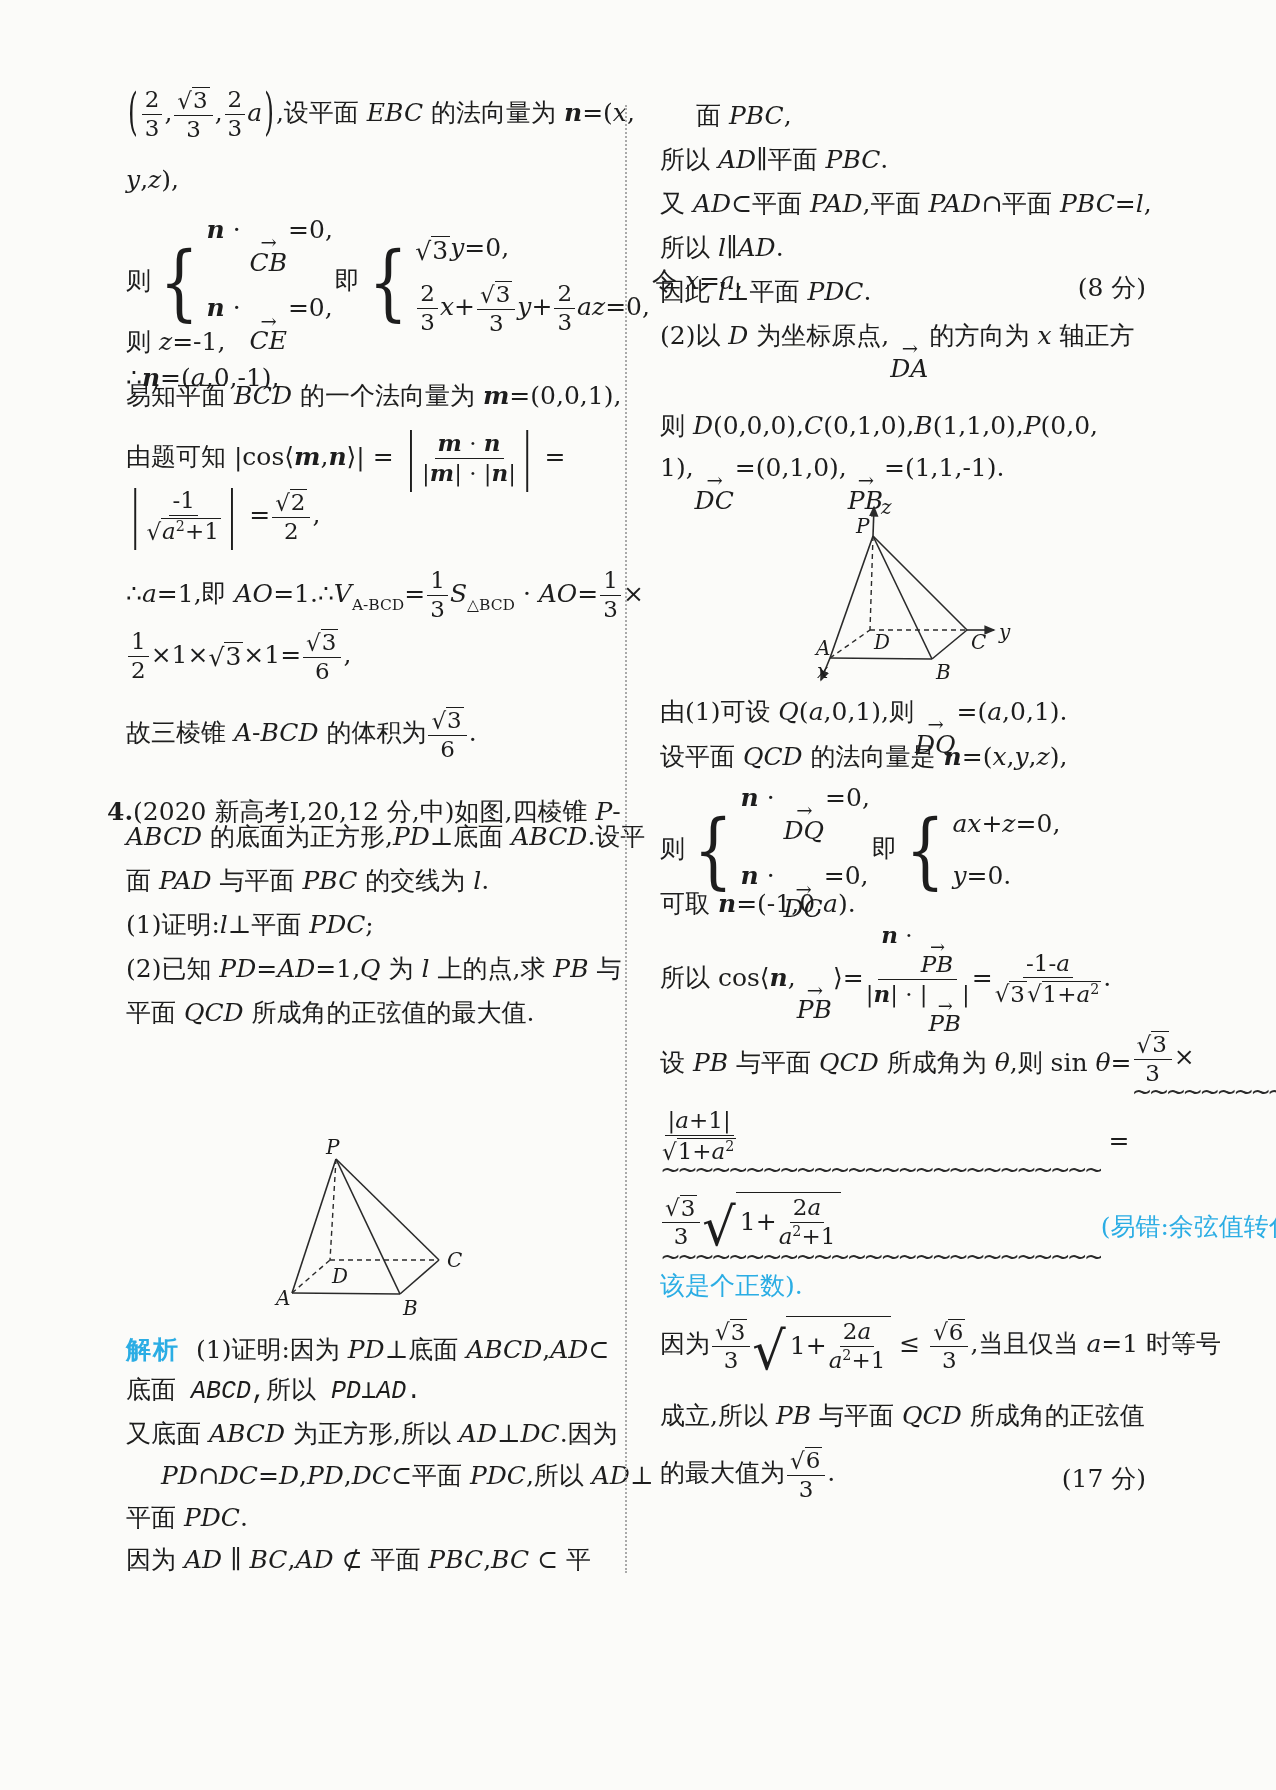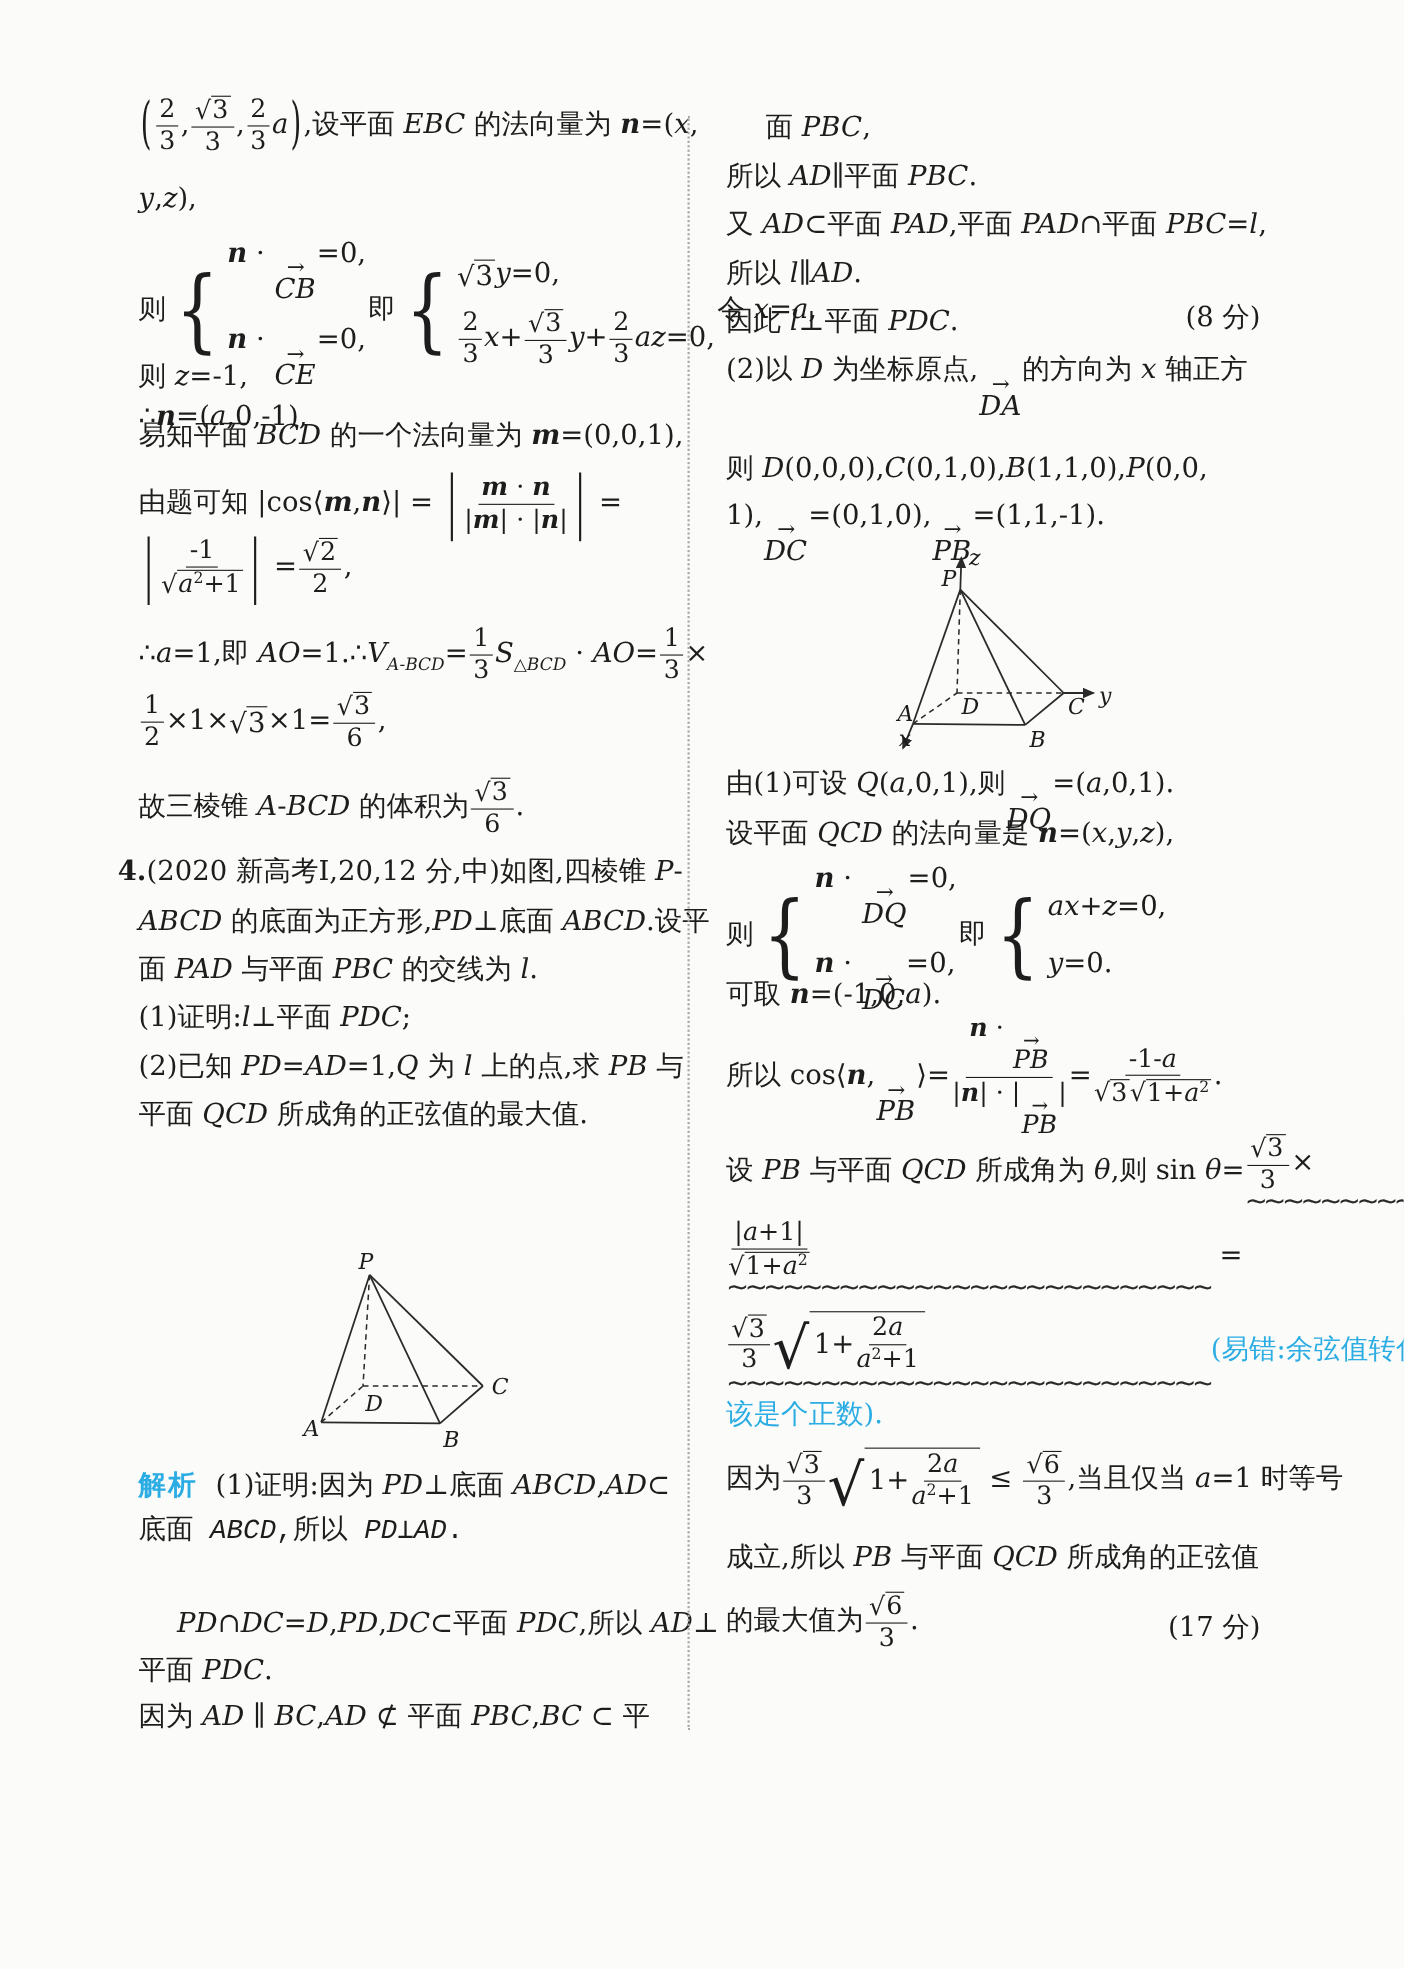--- a/index.html
+++ b/index.html
@@ -36,21 +36,21 @@
   .vec{display:inline-flex; flex-direction:column; align-items:center;
        vertical-align:-0.45em; line-height:1; text-indent:0;}
   .vec .var{font-size:0.78em; line-height:0.55; letter-spacing:-1px;}
   .vec .vlb{font-style:italic; line-height:1.1; padding:0 1px;}
   .cases{display:inline-flex; align-items:center; vertical-align:middle; margin:0 2px; text-indent:0;}
   .cases .brace{font-size:3.3em; font-weight:100; line-height:0.9;
     display:inline-block; transform:scaleX(0.75); margin-right:1px;}
   .cases .crows{display:inline-flex; flex-direction:column; row-gap:12px; text-align:left;}
   .tbar{display:inline-block; transform:scaleY(2.5); font-weight:100; margin:0 5px;}
   .bpar{display:inline-block; transform:scaleY(2.05); font-weight:100; margin:0 2px;}
-  .sb{font-size:0.62em; vertical-align:-0.5em; font-style:italic;}
+  .sb{font-size:0.62em; vertical-align:-0.5em; }
   .sp{font-size:0.62em; vertical-align:0.55em;}
   .wavy{display:inline-block; vertical-align:middle; text-indent:0;}
   .wavy::after{content:"~~~~~~~~~~~~~~~~~~~~~~~~~~";display:block; height:13px;
     overflow:hidden; white-space:nowrap; line-height:9px; font-size:25px;
     letter-spacing:-4px; color:#2a2a2a; font-family:"DejaVu Sans","Liberation Sans",sans-serif;}
   .blue{color:var(--accent);}
   .jiexi{color:var(--accent); font-weight:bold; letter-spacing:2px; margin-right:16px;
     font-family:"DejaVu Sans","Liberation Sans",sans-serif;}
   
   svg.fig{position:absolute;}
@@ -154,28 +154,29 @@
             </span></span>
           <span class="de">6</span>
         </span>,</div>
       <div class="line" style="top: 706px;">故三棱锥 <span class="it">A</span>-<span class="it">BCD</span> 的体积为<span class="fr">
           <span class="nu"><span class="rad">
               <span class="rsign">√</span>
               <span class="rbox">3</span>
             </span></span>
           <span class="de">6</span>
         </span>.</div>
-      <div class="line outdent" style="top: 772px;"><span class="bold">4.</span>(2020 新高考Ⅰ,20,12 分,中)如图,四棱锥 <span class="it">P</span>-</div>
+      <div class="line outdent" style="top: 792px;"><span class="bold">4.</span>(2020 新高考Ⅰ,20,12 分,中)如图,四棱锥 <span class="it">P</span>-</div>
       <div class="line" style="top: 817px;"><span class="it">ABCD</span> 的底面为正方形,<span class="it">PD</span>⊥底面 <span class="it">ABCD</span>.设平</div>
       <div class="line" style="top: 861px;">面 <span class="it">PAD</span> 与平面 <span class="it">PBC</span> 的交线为 <span class="it">l</span>.</div>
       <div class="line" style="top: 905px;">(1)证明:<span class="it">l</span>⊥平面 <span class="it">PDC</span>;</div>
       <div class="line" style="top: 949px;">(2)已知 <span class="it">PD</span>=<span class="it">AD</span>=1,<span class="it">Q</span> 为 <span class="it">l</span> 上的点,求 <span class="it">PB</span> 与</div>
       <div class="line" style="top: 993px;">平面 <span class="it">QCD</span> 所成角的正弦值的最大值.</div>
       <div class="line" style="top: 1330px;"><span class="jiexi">解析</span>(1)证明:因为 <span class="it">PD</span>⊥底面 <span class="it">ABCD</span>,<span class="it">AD</span>⊂</div>
       <div class="line" style="top: 1372px; font-family: Liberation Mono, monospace;">底面 <span class="it">ABCD</span>,所以 <span class="it">PD</span>⊥<span class="it">AD</span>.</div>
+      <div class="line" style="top: 1414px;">又底面 <span class="it">ABCD</span> 为正方形,所以 <span class="it">AD</span>⊥<span class="it">DC</span>.因为</div>
       <div class="line" style="top: 1456px; margin-left: 35px;"><span class="it">PD</span>∩<span class="it">DC</span>=<span class="it">D</span>,<span class="it">PD</span>,<span class="it">DC</span>⊂平面 <span class="it">PDC</span>,所以 <span class="it">AD</span>⊥</div>
       <div class="line" style="top: 1498px;">平面 <span class="it">PDC</span>.</div>
       <div class="line" style="top: 1540px;">因为 <span class="it">AD</span> ∥ <span class="it">BC</span>,<span class="it">AD</span> ⊄ 平面 <span class="it">PBC</span>,<span class="it">BC</span> ⊂ 平</div>
     </div>
   <div class="col" id="col-right">
       <div class="line" style="top: 96px; margin-left: 36px;">面 <span class="it">PBC</span>,</div>
       <div class="line" style="top: 140px;">所以 <span class="it">AD</span>∥平面 <span class="it">PBC</span>.</div>
       <div class="line" style="top: 184px;">又 <span class="it">AD</span>⊂平面 <span class="it">PAD</span>,平面 <span class="it">PAD</span>∩平面 <span class="it">PBC</span>=<span class="it">l</span>,</div>
       <div class="line" style="top: 228px;">所以 <span class="it">l</span>∥<span class="it">AD</span>.</div>
       <div class="line" style="top: 272px;">因此 <span class="it">l</span>⊥平面 <span class="it">PDC</span>.<span class="score">(8 分)</span></div>

